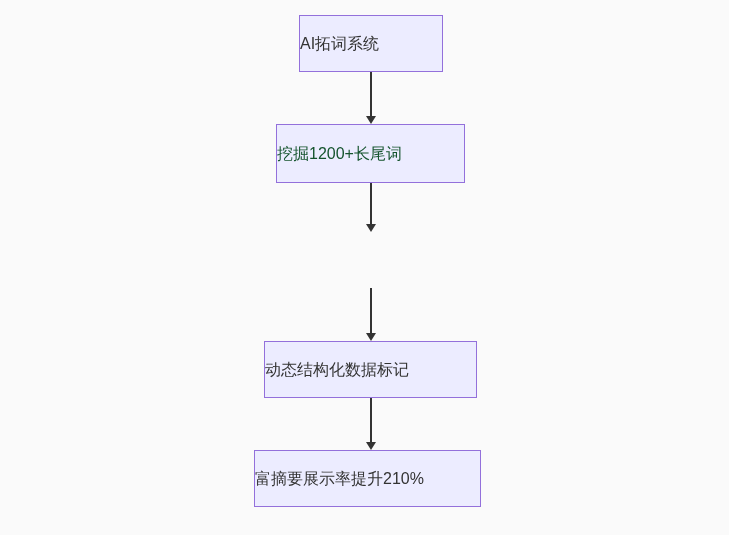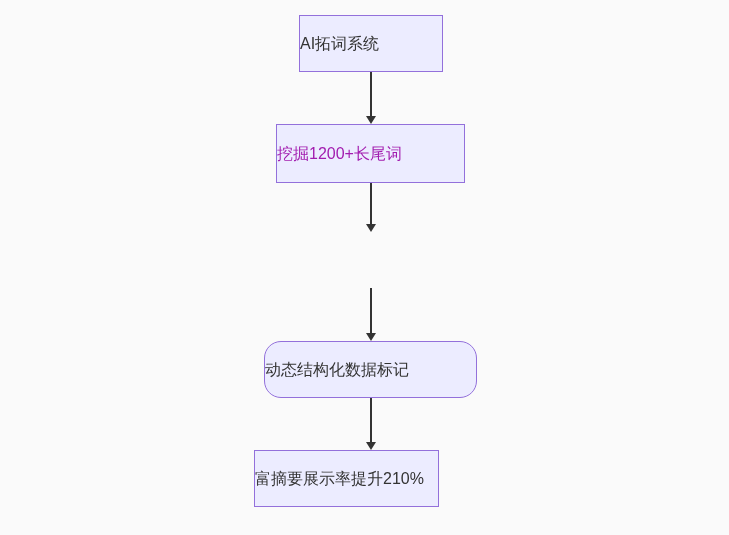--- a/index.html
+++ b/index.html
@@ -46,57 +46,57 @@
     border-left: 5px solid transparent;
     border-right: 5px solid transparent;
     border-top-width: 8px;
     border-top-style: solid;
   }
   
   #node-1 { left: 299px; top: 15px;  width: 144px; height: 57px; }
   #node-2 { left: 276px; top: 124px; width: 189px; height: 59px; }
   #node-3 { left: 261px; top: 232px; width: 221px; height: 56px; }
   #node-4 { left: 264px; top: 341px; width: 213px; height: 57px; }
-  #node-5 { left: 254px; top: 450px; width: 185px; height: 57px; }
+  #node-5 { left: 254px; top: 450px; width: 227px; height: 57px; }
   
   #arrow-1 { top: 72px;  height: 52px; }
   #arrow-2 { top: 183px; height: 49px; }
   #arrow-3 { top: 288px; height: 53px; }
   #arrow-4 { top: 398px; height: 52px; }
 </style>
 </head>
 <body style="background: rgb(250, 250, 250);">
 
 <div class="canvas" style="background: rgb(250, 250, 250);">
 
   <div class="flow-node" id="node-1" style="background: rgb(236, 236, 255); border-color: rgb(147, 112, 219); color: rgb(51, 51, 51);">
     <span>AI拓词系统</span>
   </div>
 
   <div class="flow-arrow" id="arrow-1">
     <div class="arrow-line" style="background: rgb(51, 51, 51);"></div>
     <div class="arrow-head" style="border-top-color: rgb(51, 51, 51);"></div>
   </div>
 
-  <div class="flow-node" id="node-2" style="background: rgb(236, 236, 255); border-color: rgb(147, 112, 219); color: #a21caf;">
+  <div class="flow-node" id="node-2" style="background: rgb(236, 236, 255); border-color: rgb(147, 112, 219); color: #14532d;">
     <span>挖掘1200+长尾词</span>
   </div>
 
   <div class="flow-arrow" id="arrow-2">
     <div class="arrow-line" style="background: rgb(51, 51, 51);"></div>
     <div class="arrow-head" style="border-top-color: rgb(51, 51, 51);"></div>
   </div>
 
 
   <div class="flow-arrow" id="arrow-3">
     <div class="arrow-line" style="background: rgb(51, 51, 51);"></div>
     <div class="arrow-head" style="border-top-color: rgb(51, 51, 51);"></div>
   </div>
 
-  <div class="flow-node" id="node-4" style="background: rgb(236, 236, 255); border-color: rgb(147, 112, 219); color: rgb(51, 51, 51); border-radius: 17px;">
+  <div class="flow-node" id="node-4" style="background: rgb(236, 236, 255); border-color: rgb(147, 112, 219); color: rgb(51, 51, 51);">
     <span>动态结构化数据标记</span>
   </div>
 
   <div class="flow-arrow" id="arrow-4">
     <div class="arrow-line" style="background: rgb(51, 51, 51);"></div>
     <div class="arrow-head" style="border-top-color: rgb(51, 51, 51);"></div>
   </div>
 
   <div class="flow-node" id="node-5" style="background: rgb(236, 236, 255); border-color: rgb(147, 112, 219); color: rgb(51, 51, 51);">
     <span>富摘要展示率提升210%</span>

